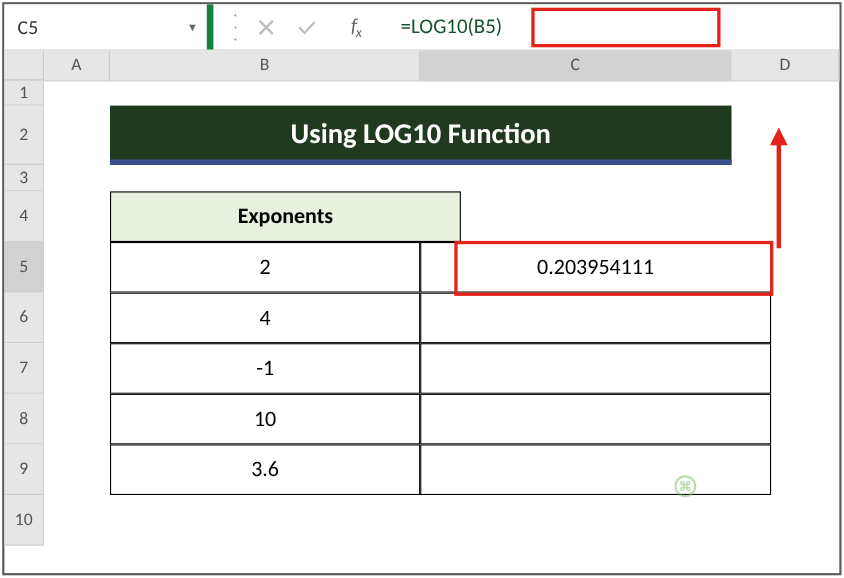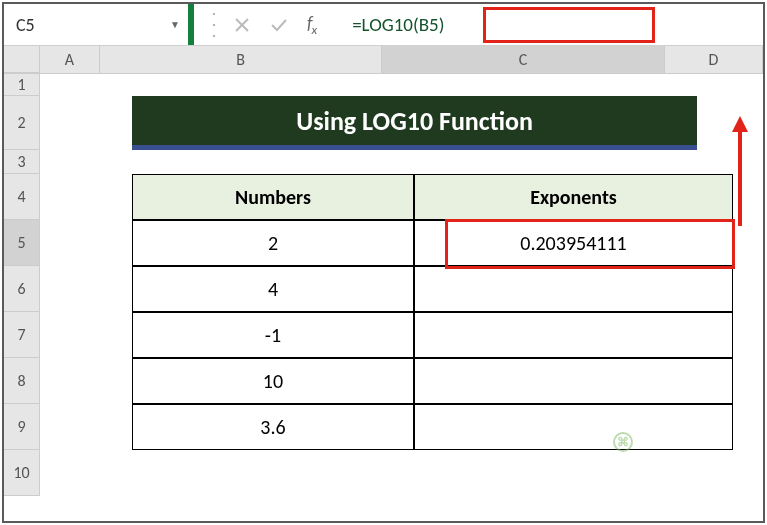--- a/index.html
+++ b/index.html
@@ -53,21 +53,21 @@
     .fb-icons svg { display: block; }
     .fb-divider {
       height: 24px;
       width: 3px;
       display: flex;
       flex-direction: column;
       justify-content: space-between;
       align-items: center;
     }
     .fb-divider span { width: 2px; height: 2px; background: #999; border-radius: 50%; }
-    .fx-label { font-style: italic; font-size: 18px; color: #666; letter-spacing: -1px;}
+    .fx-label { font-style: italic; font-size: 18px; color: #666; letter-spacing: -1px; margin-left: 12px;}
     .formula-input {
       flex: 1;
       height: 100%;
       display: flex;
       align-items: center;
       padding-left: 18px;
       font-size: 19px;
       color: #14532d;
       position: relative;
     }
@@ -125,21 +125,21 @@
     .r1 { height: 22px; }
     .r2 { height: 54px; }
     .r3 { height: 24px; }
     .r4 { height: 46px; }
     .r5 { height: 46px; }
     .r6 { height: 46px; }
     .r7 { height: 46px; }
     .r8 { height: 46px; }
     .r9 { height: 46px; }
     .r10 { height: 46px; }
-    .cells { flex: 1; position: relative; margin-left: 32px; }
+    .cells { flex: 1; position: relative; }
     .title-banner {
       position: absolute;
       left: 60px;
       top: 22px;
       width: 565px;
       height: 54px;
       background: #203a20;
       border-bottom: 5px solid #3a4f8f;
       color: #fff;
       font-size: 26px;
@@ -256,21 +256,20 @@
         <div class="row-h r6">6</div>
         <div class="row-h r7">7</div>
         <div class="row-h r8">8</div>
         <div class="row-h r9">9</div>
         <div class="row-h r10">10</div>
       </div>
       <div class="cells">
         <div class="title-banner">Using LOG10 Function</div>
         <div class="tbl">
           <div class="tbl-row">
-            <div class="th c-num">Numbers</div>
             <div class="th c-exp">Exponents</div>
           </div>
           <div class="tbl-row">
             <div class="td c-num">2</div>
             <div class="td c-exp">0.203954111</div>
           </div>
           <div class="tbl-row">
             <div class="td c-num">4</div>
             <div class="td c-exp"></div>
           </div>

